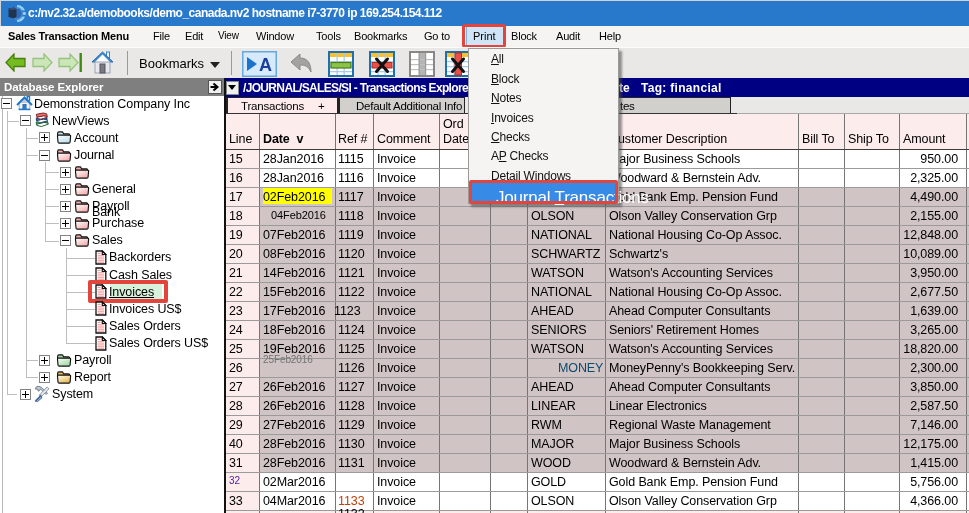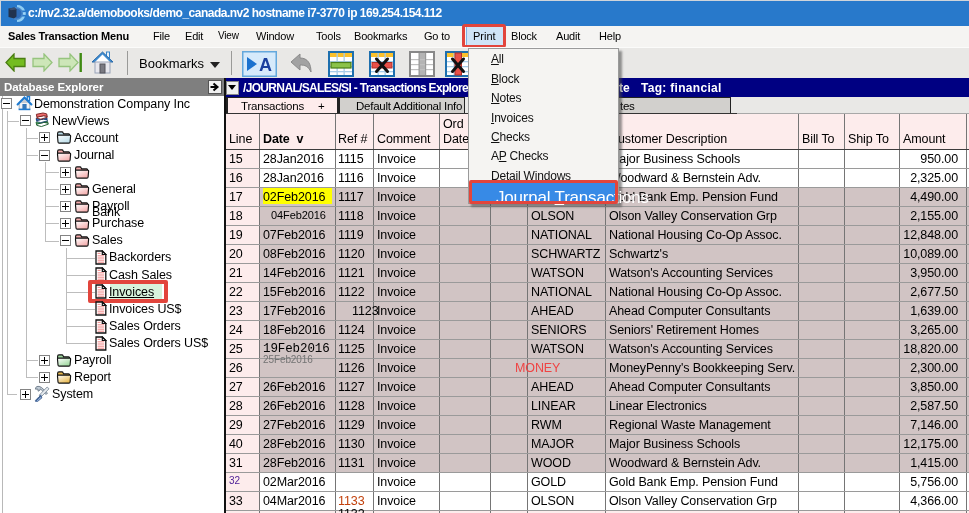--- a/index.html
+++ b/index.html
@@ -500,44 +500,44 @@
 <div class="tx" style="left:899px;top:265.7px;width:59px;text-align:right;font-size:12.5px;color:#000;letter-spacing:-0.1px;">3,950.00</div>
 <div class="tx" style="left:229px;top:284.7px;font-size:12.5px;color:#000;letter-spacing:-0.1px;">22</div>
 <div class="tx" style="left:263px;top:284.7px;font-size:12.5px;color:#000;letter-spacing:-0.1px;">15Feb2016</div>
 <div class="tx" style="left:338px;top:284.7px;font-size:12.5px;color:#000;letter-spacing:-0.1px;">1122</div>
 <div class="tx" style="left:377px;top:284.7px;font-size:12.5px;color:#000;letter-spacing:-0.1px;">Invoice</div>
 <div class="tx" style="left:531px;top:284.7px;font-size:12.5px;color:#000;letter-spacing:-0.1px;">NATIONAL</div>
 <div class="tx" style="left:609px;top:284.7px;font-size:12.5px;color:#000;letter-spacing:-0.1px;">National Housing Co-Op Assoc.</div>
 <div class="tx" style="left:899px;top:284.7px;width:59px;text-align:right;font-size:12.5px;color:#000;letter-spacing:-0.1px;">2,677.50</div>
 <div class="tx" style="left:229px;top:303.7px;font-size:12.5px;color:#000;letter-spacing:-0.1px;">23</div>
 <div class="tx" style="left:263px;top:303.7px;font-size:12.5px;color:#000;letter-spacing:-0.1px;">17Feb2016</div>
-<div class="tx" style="left:352px;top:303.7px;font-size:12.5px;color:#000;letter-spacing:-0.1px;">1123</div>
+<div class="tx" style="left:334px;top:303.7px;font-size:12.5px;color:#000;letter-spacing:-0.1px;">1123</div>
 <div class="tx" style="left:377px;top:303.7px;font-size:12.5px;color:#000;letter-spacing:-0.1px;">Invoice</div>
 <div class="tx" style="left:531px;top:303.7px;font-size:12.5px;color:#000;letter-spacing:-0.1px;">AHEAD</div>
 <div class="tx" style="left:609px;top:303.7px;font-size:12.5px;color:#000;letter-spacing:-0.1px;">Ahead Computer Consultants</div>
 <div class="tx" style="left:899px;top:303.7px;width:59px;text-align:right;font-size:12.5px;color:#000;letter-spacing:-0.1px;">1,639.00</div>
 <div class="tx" style="left:229px;top:322.7px;font-size:12.5px;color:#000;letter-spacing:-0.1px;">24</div>
 <div class="tx" style="left:263px;top:322.7px;font-size:12.5px;color:#000;letter-spacing:-0.1px;">18Feb2016</div>
 <div class="tx" style="left:338px;top:322.7px;font-size:12.5px;color:#000;letter-spacing:-0.1px;">1124</div>
 <div class="tx" style="left:377px;top:322.7px;font-size:12.5px;color:#000;letter-spacing:-0.1px;">Invoice</div>
 <div class="tx" style="left:531px;top:322.7px;font-size:12.5px;color:#000;letter-spacing:-0.1px;">SENIORS</div>
 <div class="tx" style="left:609px;top:322.7px;font-size:12.5px;color:#000;letter-spacing:-0.1px;">Seniors' Retirement Homes</div>
 <div class="tx" style="left:899px;top:322.7px;width:59px;text-align:right;font-size:12.5px;color:#000;letter-spacing:-0.1px;">3,265.00</div>
 <div class="tx" style="left:229px;top:341.7px;font-size:12.5px;color:#000;letter-spacing:-0.1px;">25</div>
-<div class="tx" style="left:263px;top:341.7px;font-size:12.5px;color:#000;letter-spacing:-0.1px;font-family:Liberation Mono, monospace;">19Feb2016</div>
+<div class="tx" style="left:263px;top:341.7px;font-size:12.5px;color:#000;letter-spacing:-0.1px;">19Feb2016</div>
 <div class="tx" style="left:338px;top:341.7px;font-size:12.5px;color:#000;letter-spacing:-0.1px;">1125</div>
 <div class="tx" style="left:377px;top:341.7px;font-size:12.5px;color:#000;letter-spacing:-0.1px;">Invoice</div>
 <div class="tx" style="left:531px;top:341.7px;font-size:12.5px;color:#000;letter-spacing:-0.1px;">WATSON</div>
 <div class="tx" style="left:609px;top:341.7px;font-size:12.5px;color:#000;letter-spacing:-0.1px;">Watson's Accounting Services</div>
 <div class="tx" style="left:899px;top:341.7px;width:59px;text-align:right;font-size:12.5px;color:#000;letter-spacing:-0.1px;">18,820.00</div>
 <div class="tx" style="left:229px;top:360.7px;font-size:12.5px;color:#000;letter-spacing:-0.1px;">26</div>
 <div class="tx" style="left:263px;top:354px;font-size:10px;color:#737373;letter-spacing:-0.1px;">25Feb2016</div>
 <div class="tx" style="left:338px;top:360.7px;font-size:12.5px;color:#000;letter-spacing:-0.1px;">1126</div>
 <div class="tx" style="left:377px;top:360.7px;font-size:12.5px;color:#000;letter-spacing:-0.1px;">Invoice</div>
-<div class="tx" style="left:515px;top:360.7px;font-size:12.5px;color:#ef4444;letter-spacing:-0.1px;">MONEY</div>
+<div class="tx" style="left:558px;top:360.7px;font-size:12.5px;color:#0c4a6e;letter-spacing:-0.1px;">MONEY</div>
 <div class="tx" style="left:609px;top:360.7px;font-size:12.5px;color:#000;letter-spacing:-0.1px;">MoneyPenny's Bookkeeping Serv.</div>
 <div class="tx" style="left:899px;top:360.7px;width:59px;text-align:right;font-size:12.5px;color:#000;letter-spacing:-0.1px;">2,300.00</div>
 <div class="tx" style="left:229px;top:379.7px;font-size:12.5px;color:#000;letter-spacing:-0.1px;">27</div>
 <div class="tx" style="left:263px;top:379.7px;font-size:12.5px;color:#000;letter-spacing:-0.1px;">26Feb2016</div>
 <div class="tx" style="left:338px;top:379.7px;font-size:12.5px;color:#000;letter-spacing:-0.1px;">1127</div>
 <div class="tx" style="left:377px;top:379.7px;font-size:12.5px;color:#000;letter-spacing:-0.1px;">Invoice</div>
 <div class="tx" style="left:531px;top:379.7px;font-size:12.5px;color:#000;letter-spacing:-0.1px;">AHEAD</div>
 <div class="tx" style="left:609px;top:379.7px;font-size:12.5px;color:#000;letter-spacing:-0.1px;">Ahead Computer Consultants</div>
 <div class="tx" style="left:899px;top:379.7px;width:59px;text-align:right;font-size:12.5px;color:#000;letter-spacing:-0.1px;">3,850.00</div>
 <div class="tx" style="left:229px;top:398.7px;font-size:12.5px;color:#000;letter-spacing:-0.1px;">28</div>

